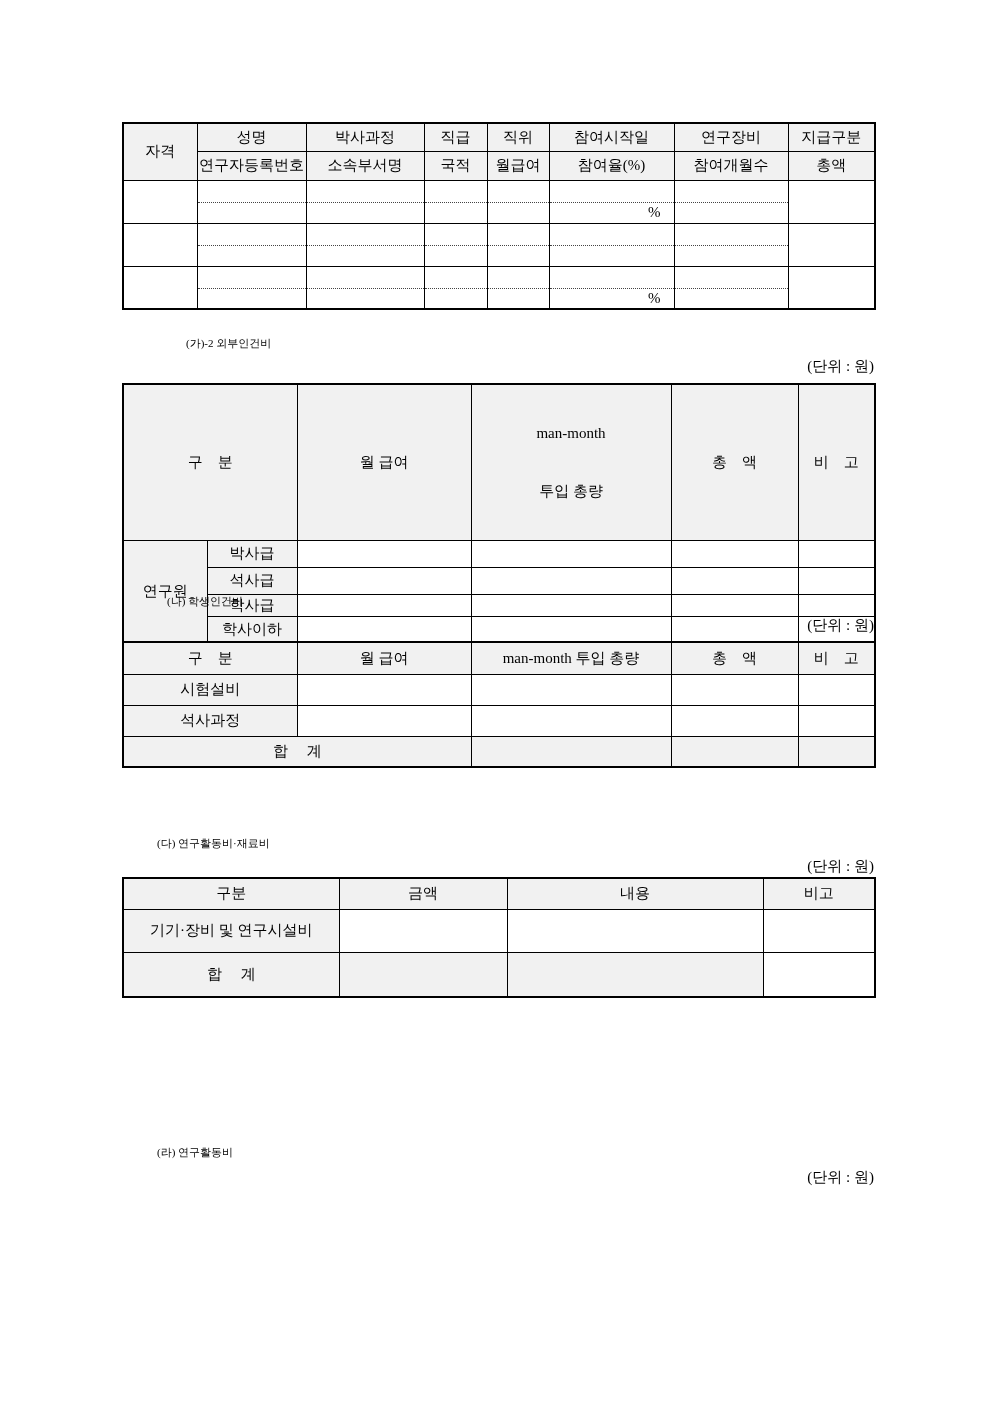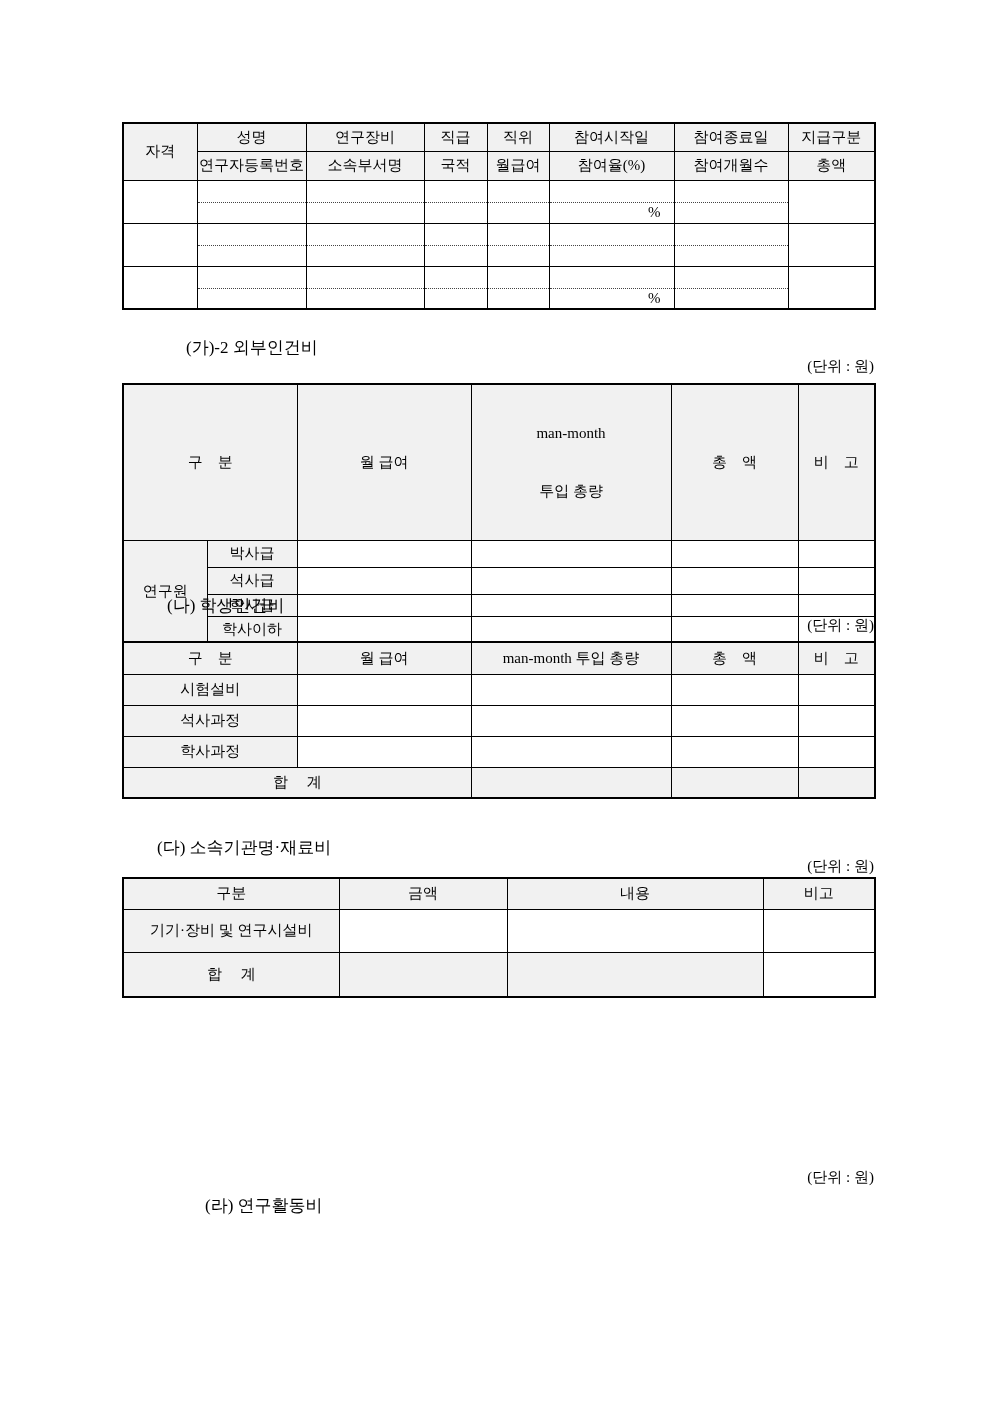--- a/index.html
+++ b/index.html
@@ -10,21 +10,21 @@
   .tbl { position:absolute; border-collapse:collapse; table-layout:fixed; background:#fff; border:2px solid #000; }
   .tbl td {
     border:1px solid #000; text-align:center; vertical-align:middle;
     padding:0; font-size:15px; line-height:1.3; white-space:pre; overflow:hidden;
   }
   .shade td, td.shadecell { background:#f1f1f1; }
   td.whitecell { background:#ffffff; }
   td.dot { border-bottom:1px dotted #444; }
   tr.subrow td { border-top:0; }
   td.pct { text-align:right; padding-right:13px; }
-  .sec-title { position:absolute; font-size:17px; white-space:pre; }
+  .sec-title { position:absolute; font-size:11px; white-space:pre; }
   .unit { position:absolute; right:118px; font-size:15px; white-space:pre; }
   .mm2 { display:block; line-height:19px; }
 </style>
 </head>
 <body>
 
 <div class="page">
 
   <table class="tbl" style="left:122px; top:122px; width:752px;">
     <colgroup>
@@ -34,25 +34,25 @@
         <col style="width:63px">
       <col style="width:62px">
         <col style="width:125px">
         <col style="width:114px">
         <col style="width:87px">
     </colgroup>
     <tbody>
       <tr class="shade" style="height:28px">
         <td rowspan="2">자격</td>
         <td>성명</td>
-        <td>연구장비</td>
+        <td>박사과정</td>
         <td>직급</td>
         <td>직위</td>
         <td>참여시작일</td>
-        <td>참여종료일</td>
+        <td>연구장비</td>
         <td>지급구분</td>
       </tr>
       <tr class="shade" style="height:29px">
         <td>연구자등록번호</td>
         <td>소속부서명</td>
         <td>국적</td>
         <td>월급여</td>
         <td>참여율(%)</td>
         <td>참여개월수</td>
         <td>총액</td>
@@ -204,37 +204,30 @@
         <td></td>
         <td></td>
       </tr>
       <tr style="height:31px">
         <td class="shadecell">석사과정</td>
         <td></td>
         <td></td>
         <td></td>
         <td></td>
       </tr>
-      <tr style="height:31px">
-        <td class="shadecell">학사과정</td>
-        <td></td>
-        <td></td>
-        <td></td>
-        <td></td>
-      </tr>
       <tr class="shade" style="height:31px">
         <td colspan="2">합　 계</td>
         <td></td>
         <td></td>
         <td></td>
       </tr>
     </tbody>
   </table>
 
-  <div class="sec-title" style="left:157px; top:836px;">(다) 소속기관명·재료비</div>
+  <div class="sec-title" style="left:157px; top:836px;">(다) 연구활동비·재료비</div>
   <div class="unit" style="top:857px;">(단위 : 원)</div>
 
   <table class="tbl" style="left:122px; top:877px; width:752px;border-radius:6px;">
     <colgroup>
       <col style="width:216px">
         <col style="width:168px">
         <col style="width:256px">
         <col style="width:112px">
     </colgroup>
     <tbody>
@@ -252,16 +245,16 @@
       </tr>
       <tr style="height:45px">
         <td class="shadecell">합　 계</td>
         <td class="shadecell"></td>
         <td class="shadecell"></td>
         <td class="whitecell"></td>
       </tr>
     </tbody>
   </table>
 
-  <div class="sec-title" style="left:157px; top:1194px;margin-left:48px;">(라) 연구활동비</div>
+  <div class="sec-title" style="left:157px; top:1145px;">(라) 연구활동비</div>
   <div class="unit" style="top:1168px;">(단위 : 원)</div>
 
 </div>
 
 </body></html>

